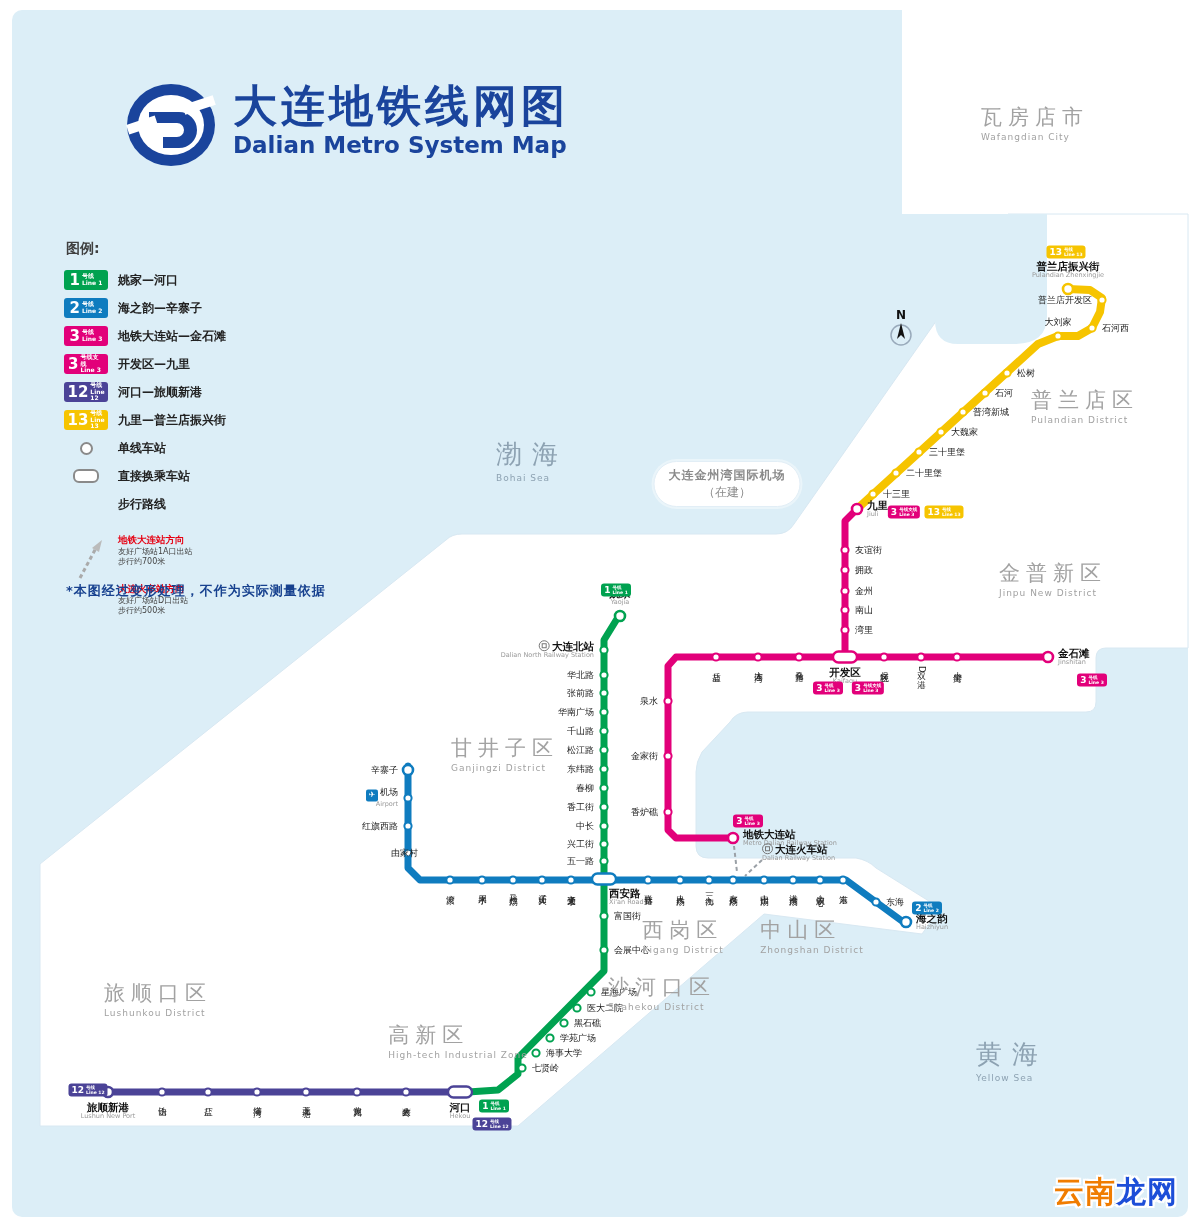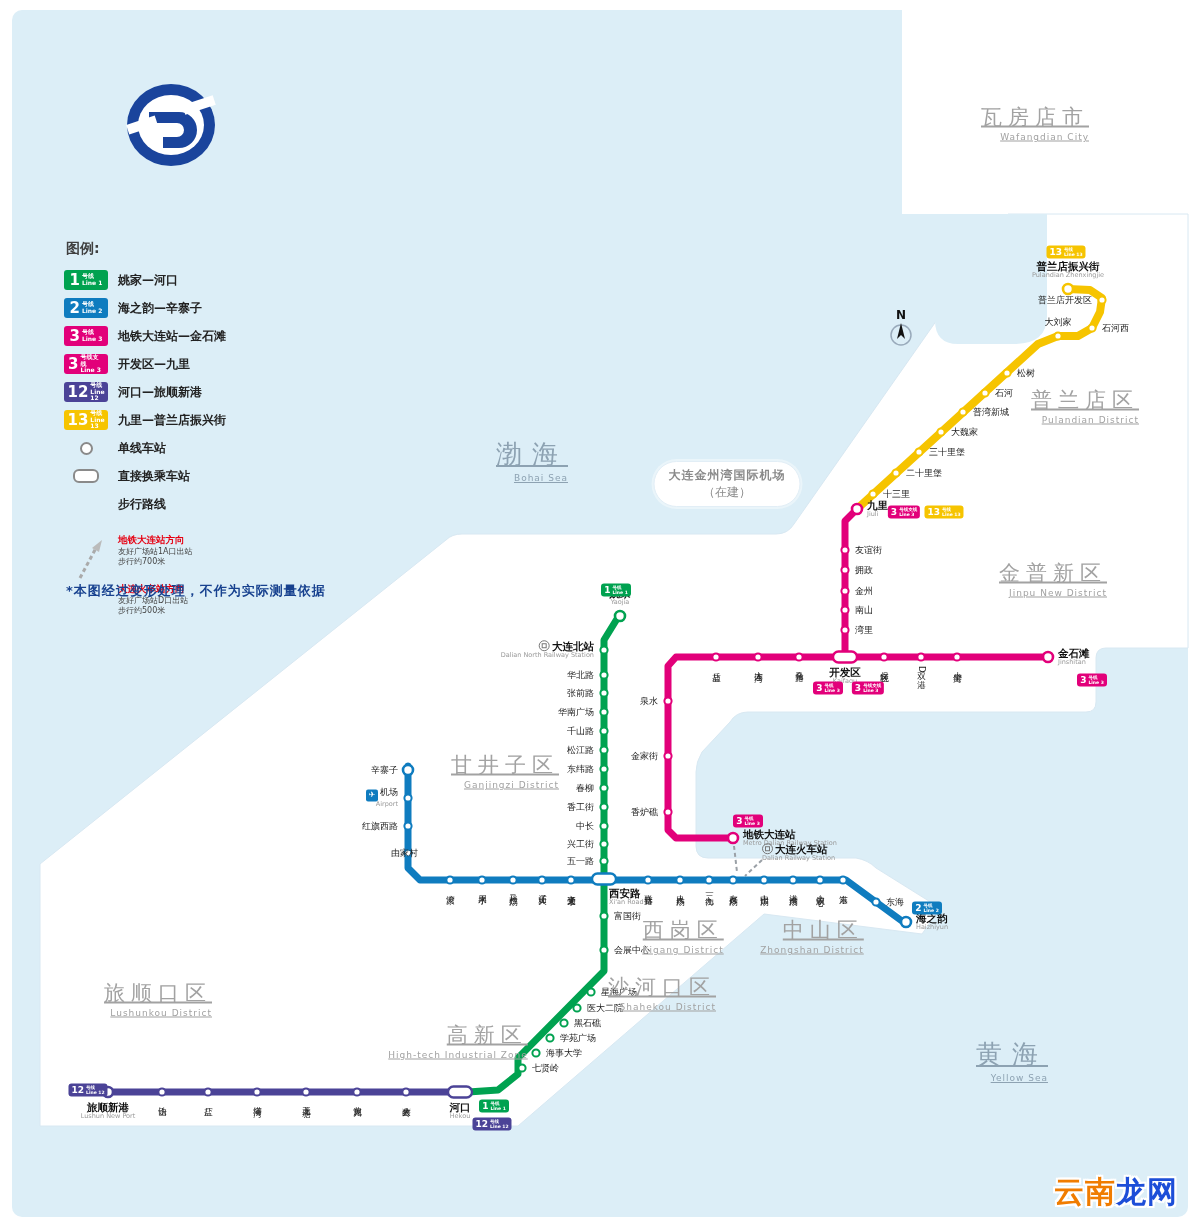--- a/index.html
+++ b/index.html
@@ -45,21 +45,21 @@
   .slabel.above{transform:translate(-50%,-100%);text-align:center;}
   .slabel.below{transform:translate(-50%,0);text-align:center;}
   .slabel.br{transform:translate(0,0);text-align:left;}
   .slabel.belowv{transform:translate(-50%,0);writing-mode:vertical-rl;font-size:8.5px;letter-spacing:1px;}
   .railicon{display:inline-block;width:9px;height:9px;border:1.5px solid #777;border-radius:50%;
       position:relative;vertical-align:-1px;margin-right:2px;}
   .railicon span{position:absolute;left:2px;top:2px;width:3px;height:3px;border:1px solid #777;}
   .airicon{display:inline-flex;align-items:center;justify-content:center;width:12px;height:12px;
       border-radius:2px;color:#fff;font-size:8px;margin-right:2px;vertical-align:-2px;}
 
-  .district{position:absolute;transform:translate(-50%,-50%);text-align:right;color:#a2a2a2;pointer-events:none;text-decoration:underline;}
+  .district{position:absolute;transform:translate(-50%,-50%);text-align:left;color:#a2a2a2;pointer-events:none;}
   .district .cn{font-size:21px;letter-spacing:6px;display:block;}
   .district .en{font-size:9px;letter-spacing:1px;display:block;margin-top:1px;}
   .district.sea{color:#8da2b2;}
   .district.sea .cn{font-size:26px;letter-spacing:10px;}
 
   #airport-callout{position:absolute;transform:translate(-50%,-50%);background:#fff;border:1px solid #e2eef6;
       border-radius:24px;padding:5px 14px;text-align:center;color:#8a8a8a;box-shadow:0 0 0 2px rgba(255,255,255,.4);}
   #airport-callout .l1{font-size:12px;font-weight:bold;letter-spacing:1px;}
   #airport-callout .l2{font-size:12px;}
 
@@ -307,21 +307,21 @@
         <span class="en">Wafangdian City</span>
       </div>
       <div class="district" style="left: 1085px; top: 405px;">
         <span class="cn">普兰店区</span>
         <span class="en">Pulandian District</span>
       </div>
       <div class="district" style="left: 1053px; top: 578px;">
         <span class="cn">金普新区</span>
         <span class="en">Jinpu New District</span>
       </div>
-      <div class="district" style="left: 505px; top: 770px;">
+      <div class="district" style="left: 505px; top: 753px;">
         <span class="cn">甘井子区</span>
         <span class="en">Ganjingzi District</span>
       </div>
       <div class="district" style="left: 683px; top: 935px;">
         <span class="cn">西岗区</span>
         <span class="en">Xigang District</span>
       </div>
       <div class="district" style="left: 812px; top: 935px;">
         <span class="cn">中山区</span>
         <span class="en">Zhongshan District</span>
@@ -350,20 +350,24 @@
     </div>
 
   <div id="header">
     <svg width="92" height="86" viewBox="0 0 92 86">
       <ellipse cx="46" cy="43" rx="44" ry="41" fill="#1a449c"></ellipse>
       <ellipse cx="46" cy="43" rx="33" ry="30" fill="#ffffff"></ellipse>
       <path d="M24,30 h30 a18,18 0 0 1 0,36 h-16 v-11 h14 a7,7 0 0 0 0,-14 h-28 z" fill="#1a449c"></path>
       <rect x="2" y="38" width="30" height="10" fill="#ffffff" transform="rotate(-18 17 43)"></rect>
       <rect x="58" y="18" width="32" height="10" fill="#ffffff" transform="rotate(-18 74 23)"></rect>
     </svg>
+    <div>
+      <div id="title-cn" style="color:#1a449c;">大连地铁线网图</div>
+      <div id="title-en" style="color:#1a449c;">Dalian Metro System Map</div>
+    </div>
   </div>
 
   <div id="legend">
     <div id="legend-heading">图例:</div>
     <div id="legend-rows">
         <div class="lrow">
           <div class="lsym">
             <div class="lbadge" style="background: rgb(0, 162, 80);">
               <b>1</b>
               <i>号线<br>Line 1</i>

